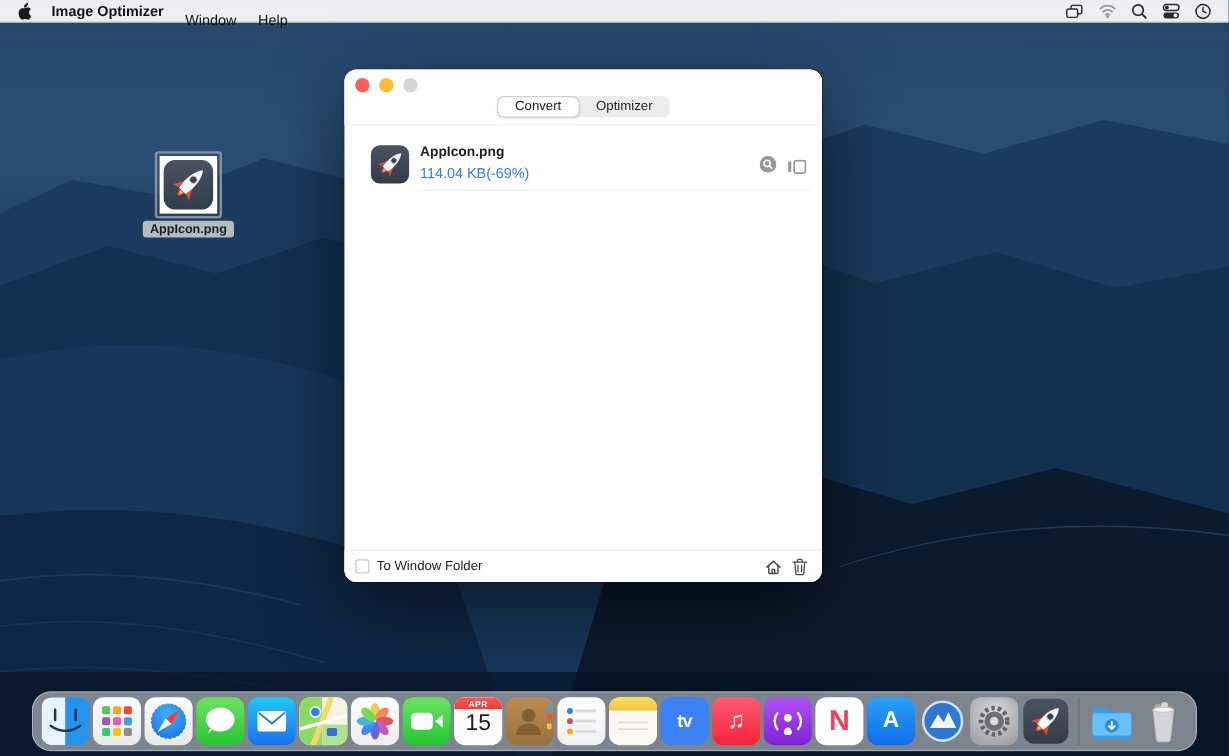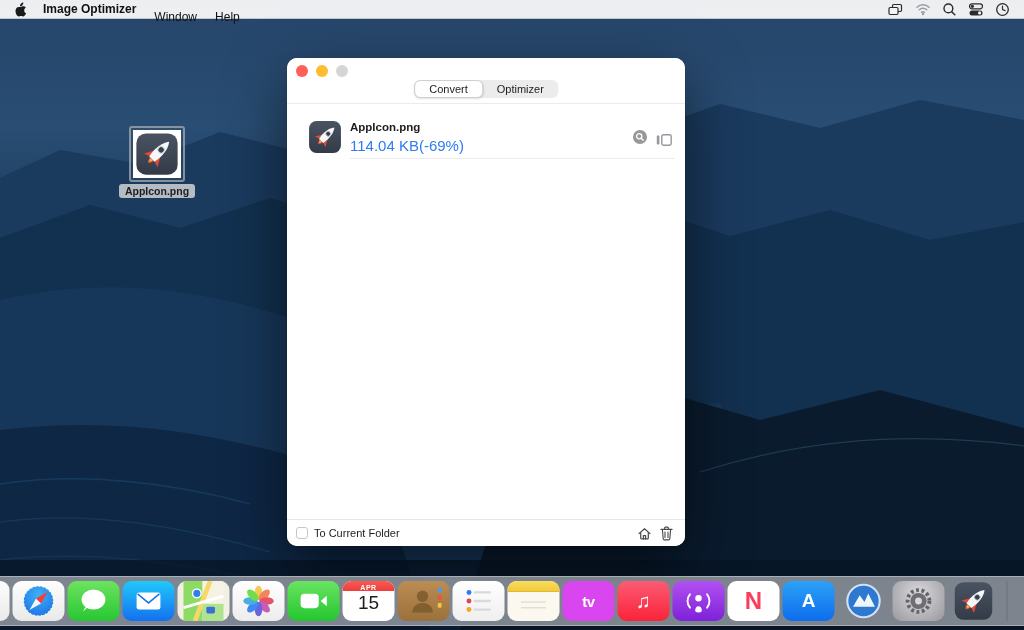--- a/index.html
+++ b/index.html
@@ -23,55 +23,55 @@
   .desk-icon { position:absolute; left:124px; top:126px; width:66px; display:flex;
     flex-direction:column; align-items:center; z-index:5; }
   .desk-sel { padding:2px; border:2px solid rgba(160,172,184,0.75); background:rgba(70,82,94,0.35);
     border-radius:3px; }
   .desk-thumb { width:48px; height:48px; background:#fff; padding:2px; }
   .desk-thumb svg { width:44px; height:44px; display:block; }
   .desk-label { margin-top:2px; background:rgba(198,202,206,0.9); color:#1d1d1f;
     font-size:10.5px; font-weight:700; padding:1px 6px; border-radius:3px; white-space:nowrap; }
 
   
-  .window { position:absolute; left:287px; top:58px; width:398px; height:488px;
+  .window { position:absolute; left:287px; top:58px; width:398px; height:427px;
     background:#fff; border-radius:10px; z-index:20;
     box-shadow:0 0 1px rgba(0,0,0,0.4), 0 22px 60px rgba(0,0,0,0.55); }
   .win-header { position:absolute; top:0; left:0; right:0; height:46px;
     border-bottom:1px solid #ebebeb; border-radius:10px 10px 0 0; background:#fff; }
   .lights { position:absolute; left:9px; top:7px; display:flex; gap:8px; }
   .light { width:12px; height:12px; border-radius:50%; }
   .seg { position:absolute; left:50%; transform:translateX(-50%); top:22px; height:18px;
     display:flex; background:#ececec; border-radius:6px; font-size:11px; color:#1d1d1f; }
   .seg-item { padding:0 14px; display:flex; align-items:center; border-radius:6px; }
   .seg-item.sel { background:#fff; border:1px solid #cfcfcf; box-shadow:0 1px 2px rgba(0,0,0,0.12); }
 
   .file-row { position:absolute; left:0; top:60px; width:100%; height:42px; }
   .file-ic { position:absolute; left:21px; top:2px; width:34px; height:34px; }
   .file-ic svg { width:34px; height:34px; display:block; }
   .file-title { position:absolute; left:63px; top:3px; font-size:11.5px; font-weight:600; color:#1d1d1f; }
-  .file-size { position:absolute; left:63px; top:19px; font-size:15px; }
+  .file-size { position:absolute; left:63px; top:19px; font-size:12px; }
   .row-sep { position:absolute; left:63px; right:10px; top:100px; height:1px; background:#ededed; }
   .ql-ic { position:absolute; right:38px; top:72px; }
   .cmp-ic { position:absolute; right:13px; top:74px; }
 
   .win-footer { position:absolute; left:0; bottom:0; width:100%; height:27px;
     border-top:1px solid #e7e7e7; border-radius:0 0 10px 10px; background:#fff; }
   .chk { position:absolute; left:9px; top:7px; width:12px; height:12px; background:#fff;
     border:1px solid #c6c6c8; border-radius:3px; }
   .chk-label { position:absolute; left:27px; top:0; line-height:27px; font-size:11px; color:#1d1d1f; }
   .home-ic { position:absolute; right:33px; top:6px; }
   .wtrash-ic { position:absolute; right:12px; top:6px; }
 
   
   .dock { position:absolute; left:50%; transform:translateX(-50%); bottom:4px; height:50px;
     display:flex; align-items:center; gap:3px; padding:4px 7px;
     background:rgba(222,224,228,0.55); border:0.5px solid rgba(255,255,255,0.35);
     border-radius:16px; backdrop-filter:blur(8px); z-index:40; }
-  .di { width:52px; height:40px; border-radius:9px; position:relative; flex:0 0 auto; overflow:hidden;text-decoration:underline; }
+  .di { width:40px; height:40px; border-radius:9px; position:relative; flex:0 0 auto; overflow:hidden;text-decoration:underline; }
   .di.bare { overflow:visible; border-radius:0; }
   .di svg { width:100%; height:100%; display:block; }
   .di .glyph { position:absolute; inset:0; display:flex; align-items:center; justify-content:center; }
   .dock-div { width:1px; height:40px; background:rgba(60,60,60,0.28); margin:0 4px; flex:0 0 auto; }
 
   
   .g-tv   { color:#fff; font-weight:700; font-size:15px; letter-spacing:-0.5px; }
   .g-mus  { color:#fff; font-size:20px; }
   .g-news { color:#fd3c5c; font-weight:700; font-size:24px; }
   .g-app  { color:#fff; font-weight:700; font-size:19px; }
@@ -221,21 +221,21 @@
   <span class="cmp-ic">
     <svg width="16" height="12" viewBox="0 0 16 12">
       <rect x="0.8" y="1.4" width="2.6" height="9.2" rx="1" fill="#97979c"></rect>
       <rect x="5.8" y="0.8" width="9.4" height="10.4" rx="1.6" fill="none" stroke="#97979c" stroke-width="1.4"></rect>
     </svg>
   </span>
   <div class="row-sep"></div>
 
   <div class="win-footer">
     <div class="chk"></div>
-    <div class="chk-label">To Current Folder</div>
+    <div class="chk-label">To Window Folder</div>
     <span class="home-ic">
       <svg width="15" height="15" viewBox="0 0 15 15">
         <g stroke="#48484a" stroke-width="1.2" fill="none" stroke-linejoin="round" stroke-linecap="round">
           <path d="M2,7.6 L7.5,2.8 L13,7.6"></path>
           <path d="M3.7,6.6 V12 a0.9,0.9 0 0 0 0.9,0.9 H10.4 a0.9,0.9 0 0 0 0.9,-0.9 V6.6"></path>
           <path d="M6.4,12.8 V9.6 h2.2 v3.2"></path>
         </g>
       </svg>
     </span>
     <span class="wtrash-ic">
@@ -372,21 +372,21 @@
     </svg>
   </div>
 
   <div class="di" style="background:#fbf8ef">
     <div style="position:absolute;top:0;left:0;right:0;height:11px;background:linear-gradient(#f9dd5c,#f2c93d);border-bottom:1px solid #e0b92f"></div>
     <svg viewBox="0 0 42 42">
       <path d="M8,22 H34 M8,28 H34" stroke="#e3ded1" stroke-width="1.6"></path>
     </svg>
   </div>
 
-  <div class="di" style="background:#d946ef">
+  <div class="di" style="background:#3b82f6">
     <span class="glyph g-tv">tv</span>
   </div>
 
   <div class="di" style="background:linear-gradient(180deg,#fb5c74,#f92339)">
     <span class="glyph g-mus">♫</span>
   </div>
 
   <div class="di" style="background:linear-gradient(180deg,#b150f2,#7e22d9)">
     <svg viewBox="0 0 42 42">
       <g stroke="#fff" stroke-width="2" fill="none" stroke-linecap="round">

